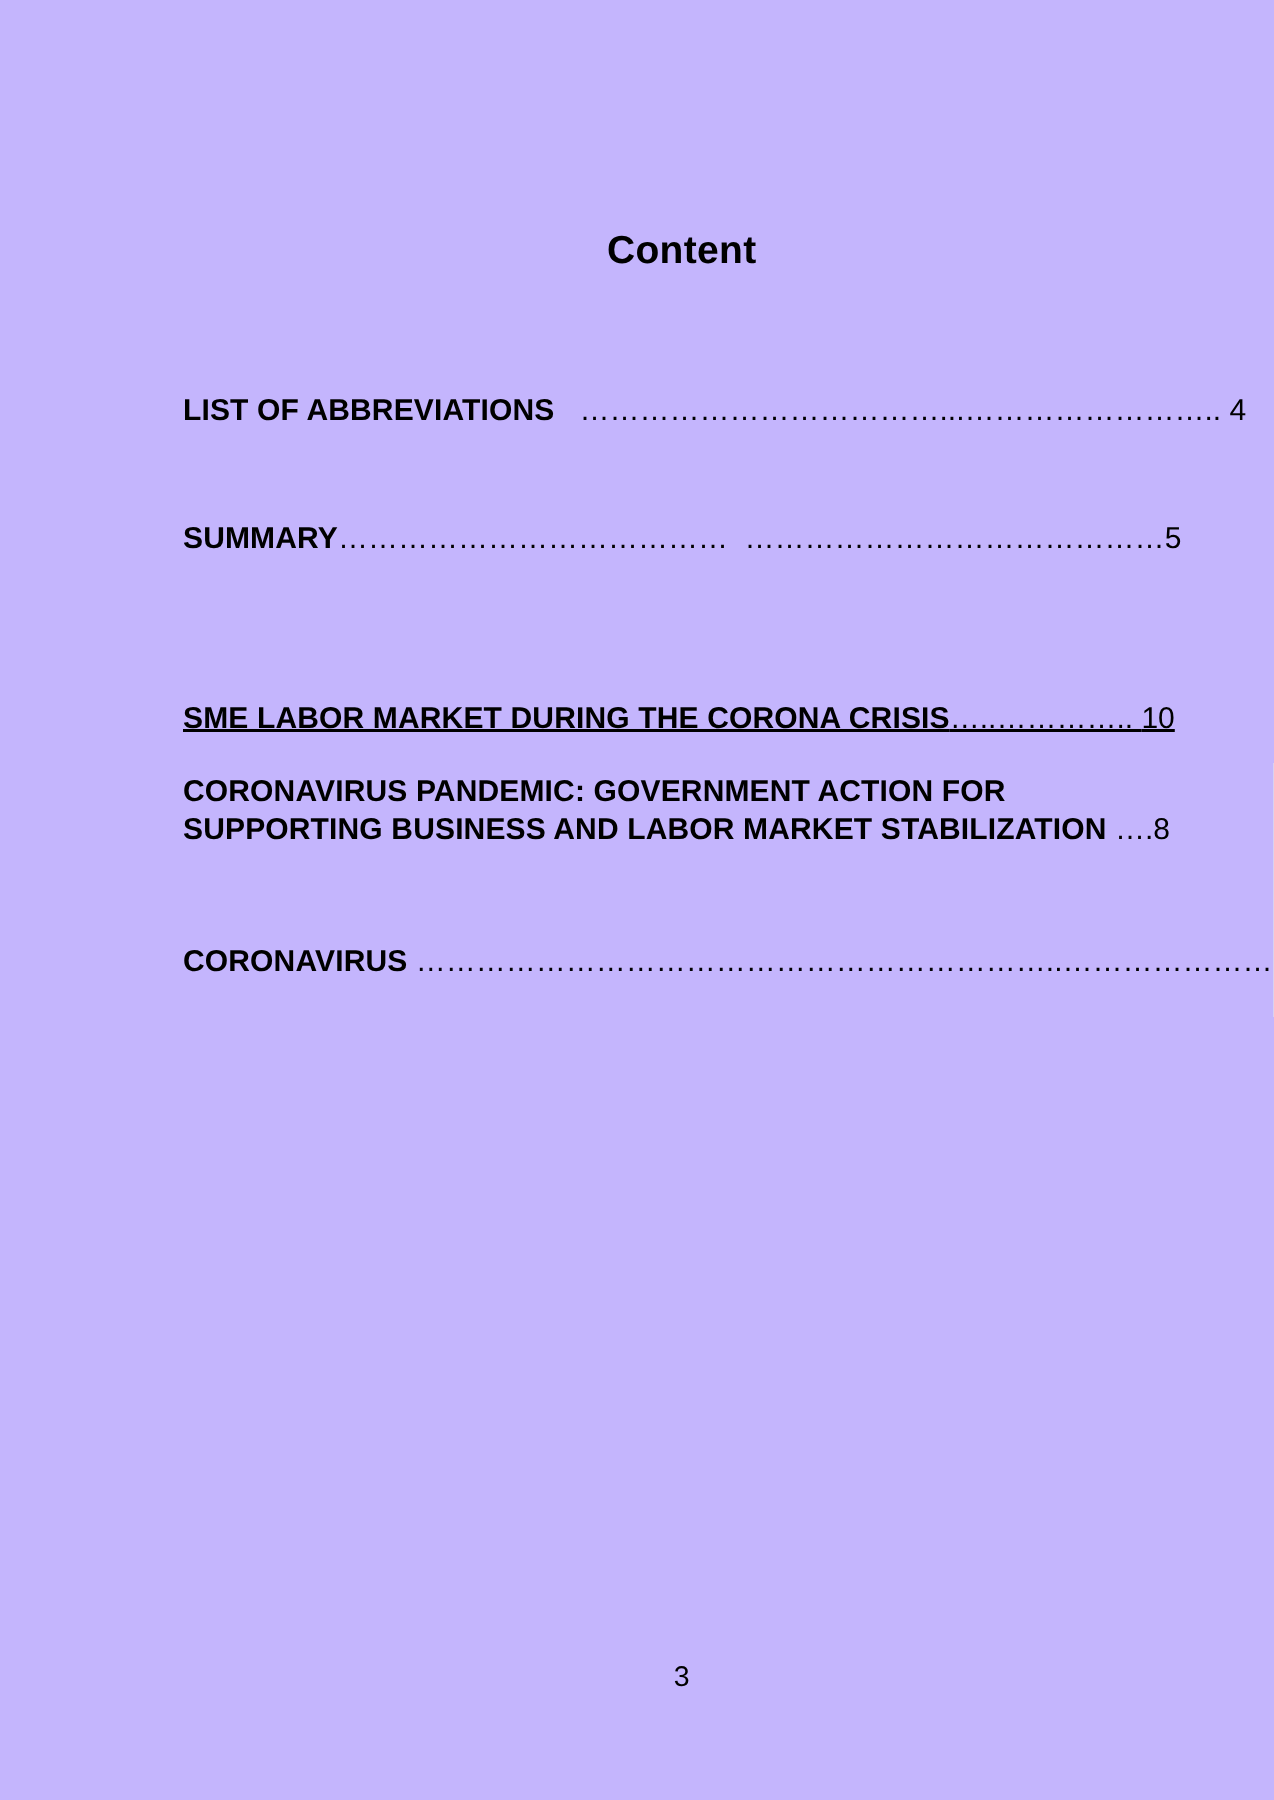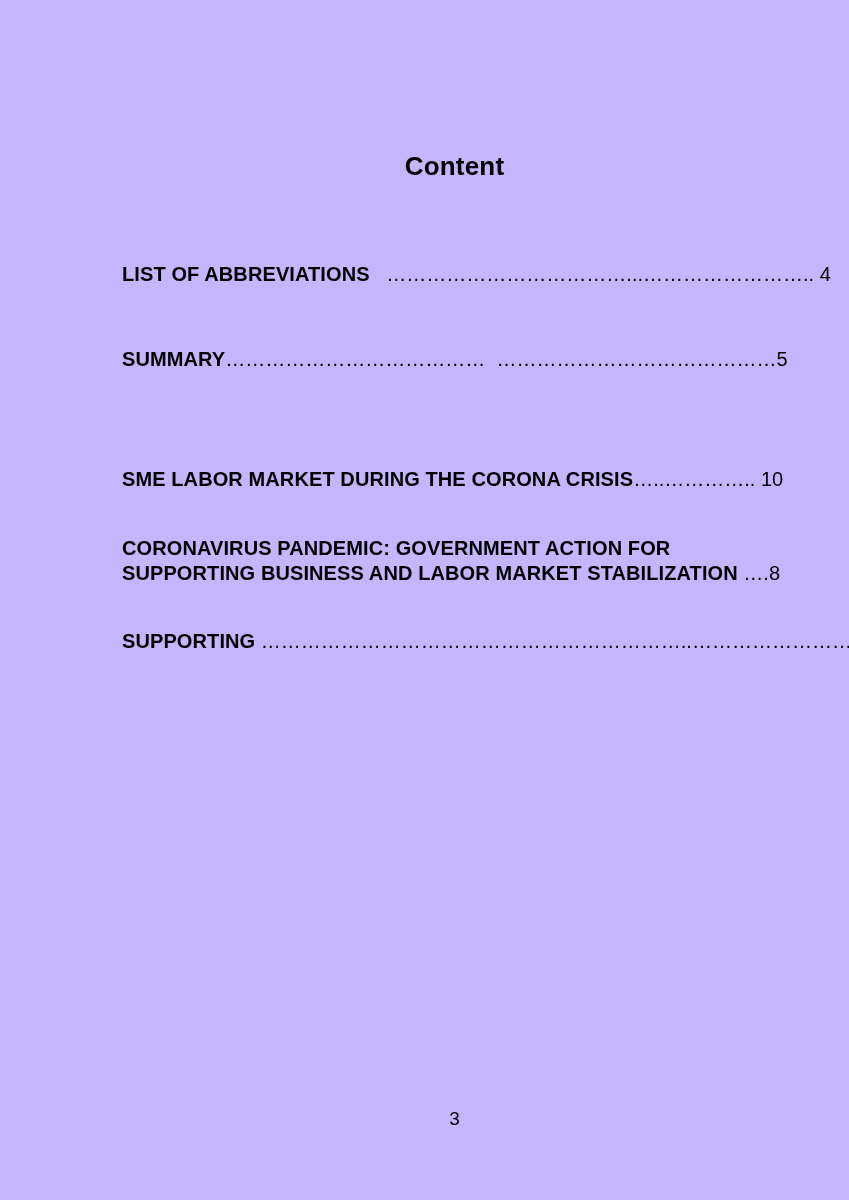--- a/index.html
+++ b/index.html
@@ -48,22 +48,22 @@
     font-weight: 700;
     letter-spacing: 0.1px;
   }
   .entry .leader,
   .entry .pagenum {
     font-weight: 400;
   }
   .e0 { top: 262px; }
   .e1 { top: 331px; margin-top: 16px; }
   .e2 { top: 396px; }
-  .e3 { top: 467px; }
-  .e4 { top: 536px; }
+  .e3 { top: 467px; text-decoration: underline; }
+  .e4 { top: 516px; }
   .e5 { top: 629px; }
   .e6 { top: 697px; }
   .footer {
     position: absolute;
     left: 0;
     top: 1107px;
     width: 100%;
     text-align: center;
     font-size: 19px;
     line-height: 24px;
@@ -81,19 +81,19 @@
     <div class="entry e0"><span class="label">LIST OF ABBREVIATIONS</span><span class="leader">   ………………………………...…………………….. </span><span class="pagenum">4</span></div>
 
     <div class="entry e1"><span class="label">SUMMARY</span><span class="leader">…………………………………  ……………………………………</span><span class="pagenum">5</span></div>
 
 
     <div class="entry e3"><span class="label">SME LABOR MARKET DURING THE CORONA CRISIS</span><span class="leader">…..………….. </span><span class="pagenum">10</span></div>
 
     <div class="entry e4"><span class="label">CORONAVIRUS PANDEMIC: GOVERNMENT ACTION FOR
 SUPPORTING BUSINESS AND LABOR MARKET STABILIZATION</span><span class="leader"> ….</span><span class="pagenum">8</span></div>
 
-    <div class="entry e5"><span class="label">SUPPORTING</span><span class="leader"> ………………………………………………………..……………………</span></div>
+    <div class="entry e5"><span class="label">CORONAVIRUS</span><span class="leader"> ………………………………………………………..……………………</span></div>
 
 
     <div class="footer">3</div>
 
   </div>
 </div>
 
 </body></html>

